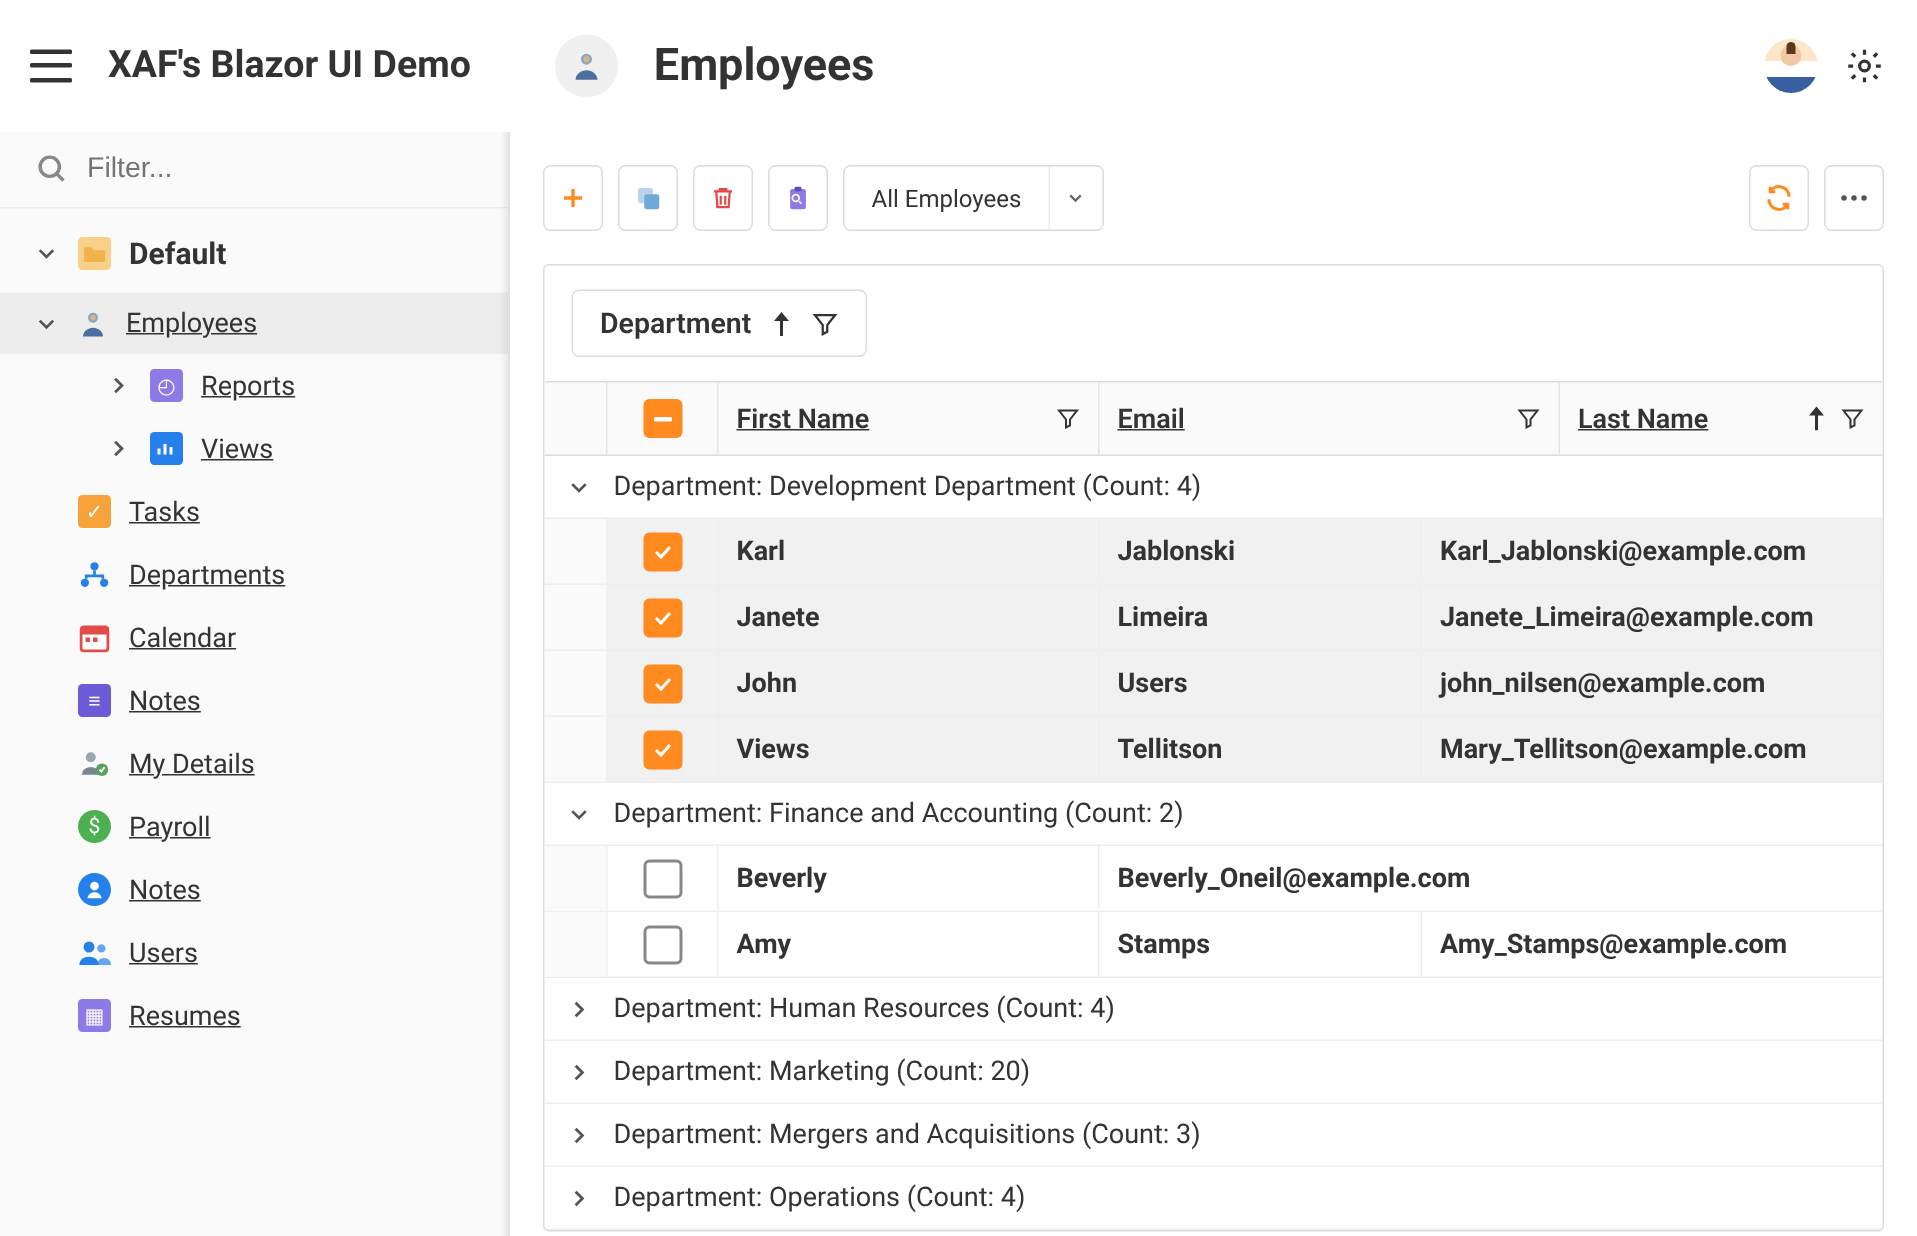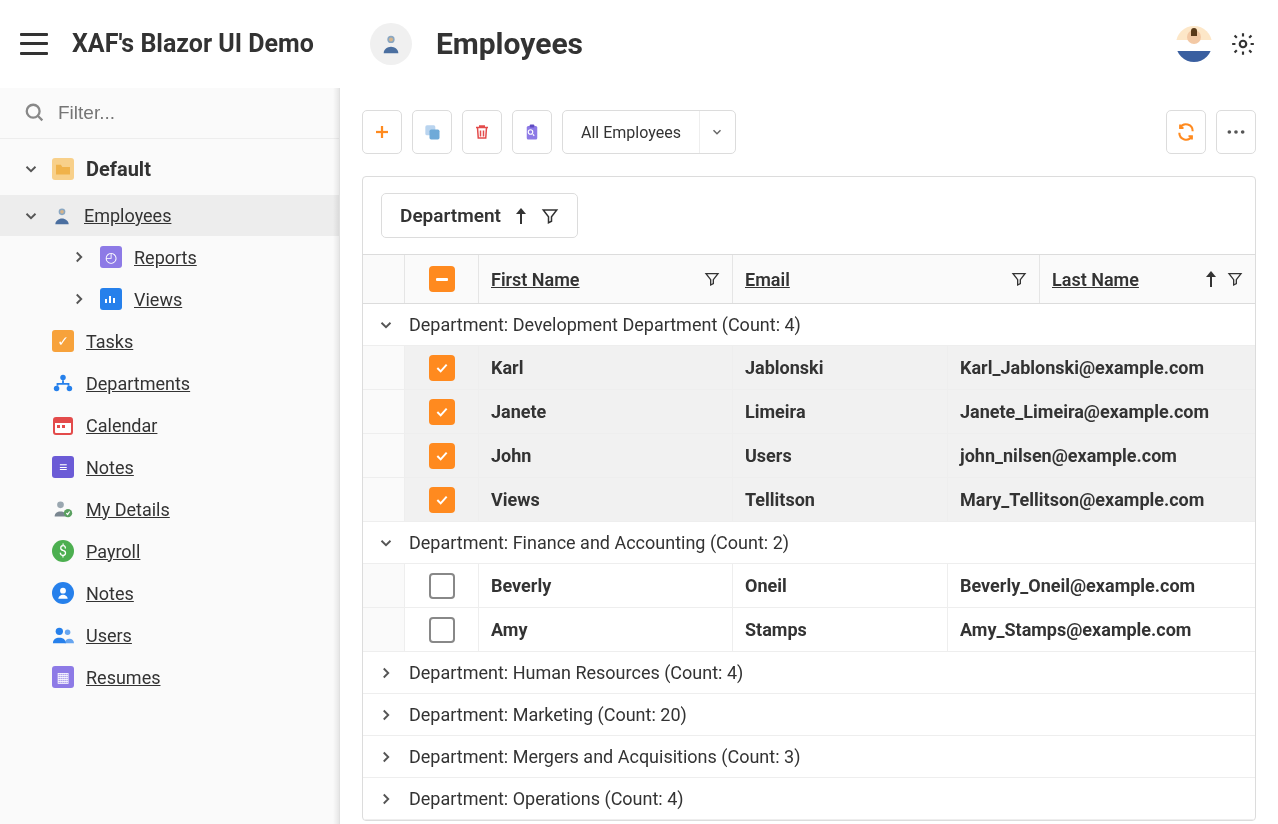--- a/index.html
+++ b/index.html
@@ -421,21 +421,20 @@
                 <polyline points="6 9 12 15 18 9"></polyline>
               </svg>
               <span>Department: Finance and Accounting (Count: 2)</span>
             </div>
             <div class="data-row">
               <div class="dr-indent"></div>
               <div class="dr-check">
                 <span class="check-empty"></span>
               </div>
               <div class="dr-cell dr-first">Beverly</div>
-              <div class="dr-cell dr-last">Oneil</div>
               <div class="dr-cell dr-email">Beverly_Oneil@example.com</div>
             </div>
             <div class="data-row">
               <div class="dr-indent"></div>
               <div class="dr-check">
                 <span class="check-empty"></span>
               </div>
               <div class="dr-cell dr-first">Amy</div>
               <div class="dr-cell dr-last">Stamps</div>
               <div class="dr-cell dr-email">Amy_Stamps@example.com</div>

